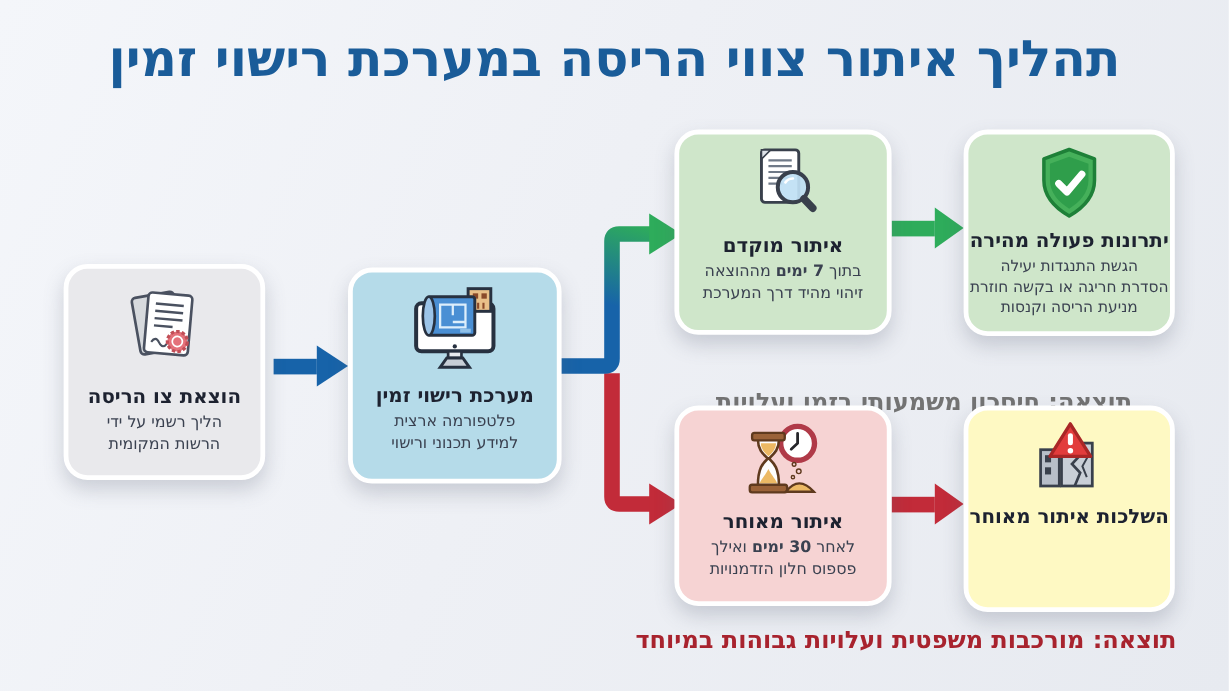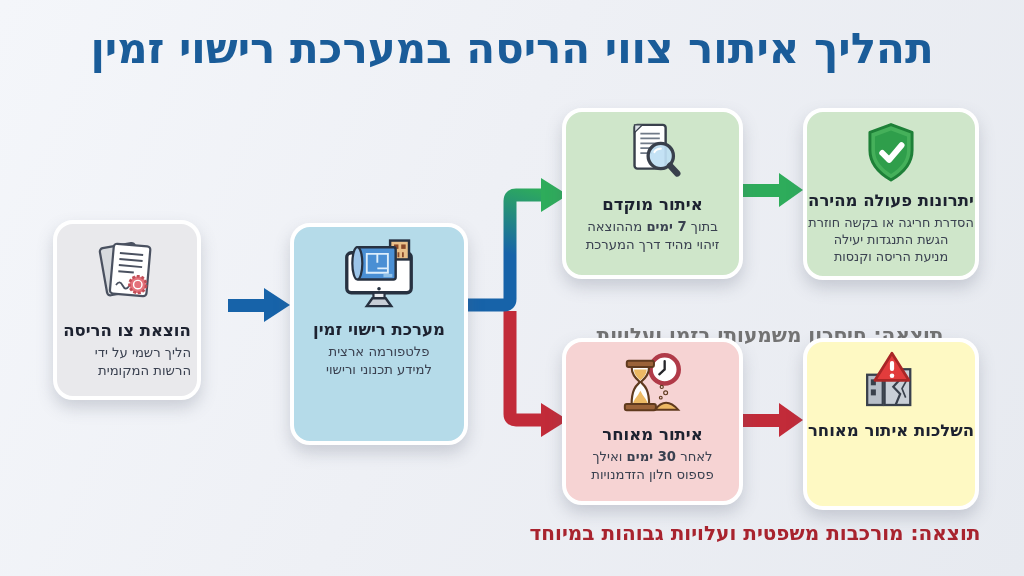--- a/index.html
+++ b/index.html
@@ -15,22 +15,22 @@
   }
   .card {
     position:absolute; box-sizing:border-box;
     border-radius:20px; border:4px solid #ffffff;
     box-shadow:0 8px 16px rgba(90,100,120,0.25);
     display:flex; flex-direction:column; align-items:center;
     text-align:center; direction:rtl; z-index:2; padding-top:8px;
   }
   .card h2 { margin:2px 0 3px; font-size:16.5px; color:#1d2230; font-weight:bold; line-height:1.15; }
   .card .desc { font-size:13.2px; color:#3a4150; line-height:1.33; }
-  .card-order        { left:53px;  top:220px; width:148px; height:180px; background:#e9e9ec;text-align:right; }
-  .card-system       { left:290px; top:223px; width:178px; height:222px; background:#b5dbe9; }
+  .card-order        { left:53px;  top:220px; width:168px; height:180px; background:#e9e9ec; }
+  .card-system       { left:290px; top:223px; width:178px; height:180px; background:#b5dbe9; }
   .card-early        { left:562px; top:108px; width:181px; height:171px; background:#cfe6ca; }
   .card-benefits     { left:803px; top:108px; width:176px; height:172px; background:#cfe6ca; }
   .card-late         { left:562px; top:338px; width:181px; height:167px; background:#f6d3d3; }
   .card-consequences { left:803px; top:338px; width:176px; height:172px; background:#fef9c3; }
   .card-order .desc  { max-width:128px; }
   .card-system .desc { max-width:140px; }
   .card-benefits .desc, .card-consequences .desc { font-size:12.8px; }
   .result {
     position:absolute; direction:rtl; text-align:center;
     font-weight:bold; font-size:20px; z-index:2;
@@ -145,22 +145,22 @@
 <div class="card card-benefits">
   <span class="icon">
     <svg width="68" height="66" viewBox="0 0 72 72">
       <path d="M36 5 L59 13.5 V33 C59 48 49 58 36 65.5 C23 58 13 48 13 33 V13.5 Z" fill="#45b05a" stroke="#1e8038" stroke-width="3.2" stroke-linejoin="round"></path>
       <path d="M36 11.5 L53.5 18 V33 C53.5 44.5 45.5 53 36 58.8 C26.5 53 18.5 44.5 18.5 33 V18 Z" fill="#2f9e4b"></path>
       <path d="M26.5 36 L34 43.5 L47.5 27.5" stroke="#ffffff" stroke-width="6.5" fill="none" stroke-linecap="round" stroke-linejoin="round"></path>
     </svg>
   </span>
   <h2>יתרונות פעולה מהירה</h2>
   <div class="desc">
+    <div>הגשת התנגדות יעילה</div>
     <div>הסדרת חריגה או בקשה חוזרת</div>
-    <div>הגשת התנגדות יעילה</div>
     <div>מניעת הריסה וקנסות</div>
   </div>
 </div>
 
 <div class="result result-positive">תוצאה: חיסכון משמעותי בזמן ועלויות</div>
 
 <div class="card card-late">
   <span class="icon">
     <svg width="72" height="70" viewBox="0 0 72 72">
       <circle cx="48" cy="20" r="14.5" fill="#ffffff" stroke="#b03a48" stroke-width="4.6"></circle>

